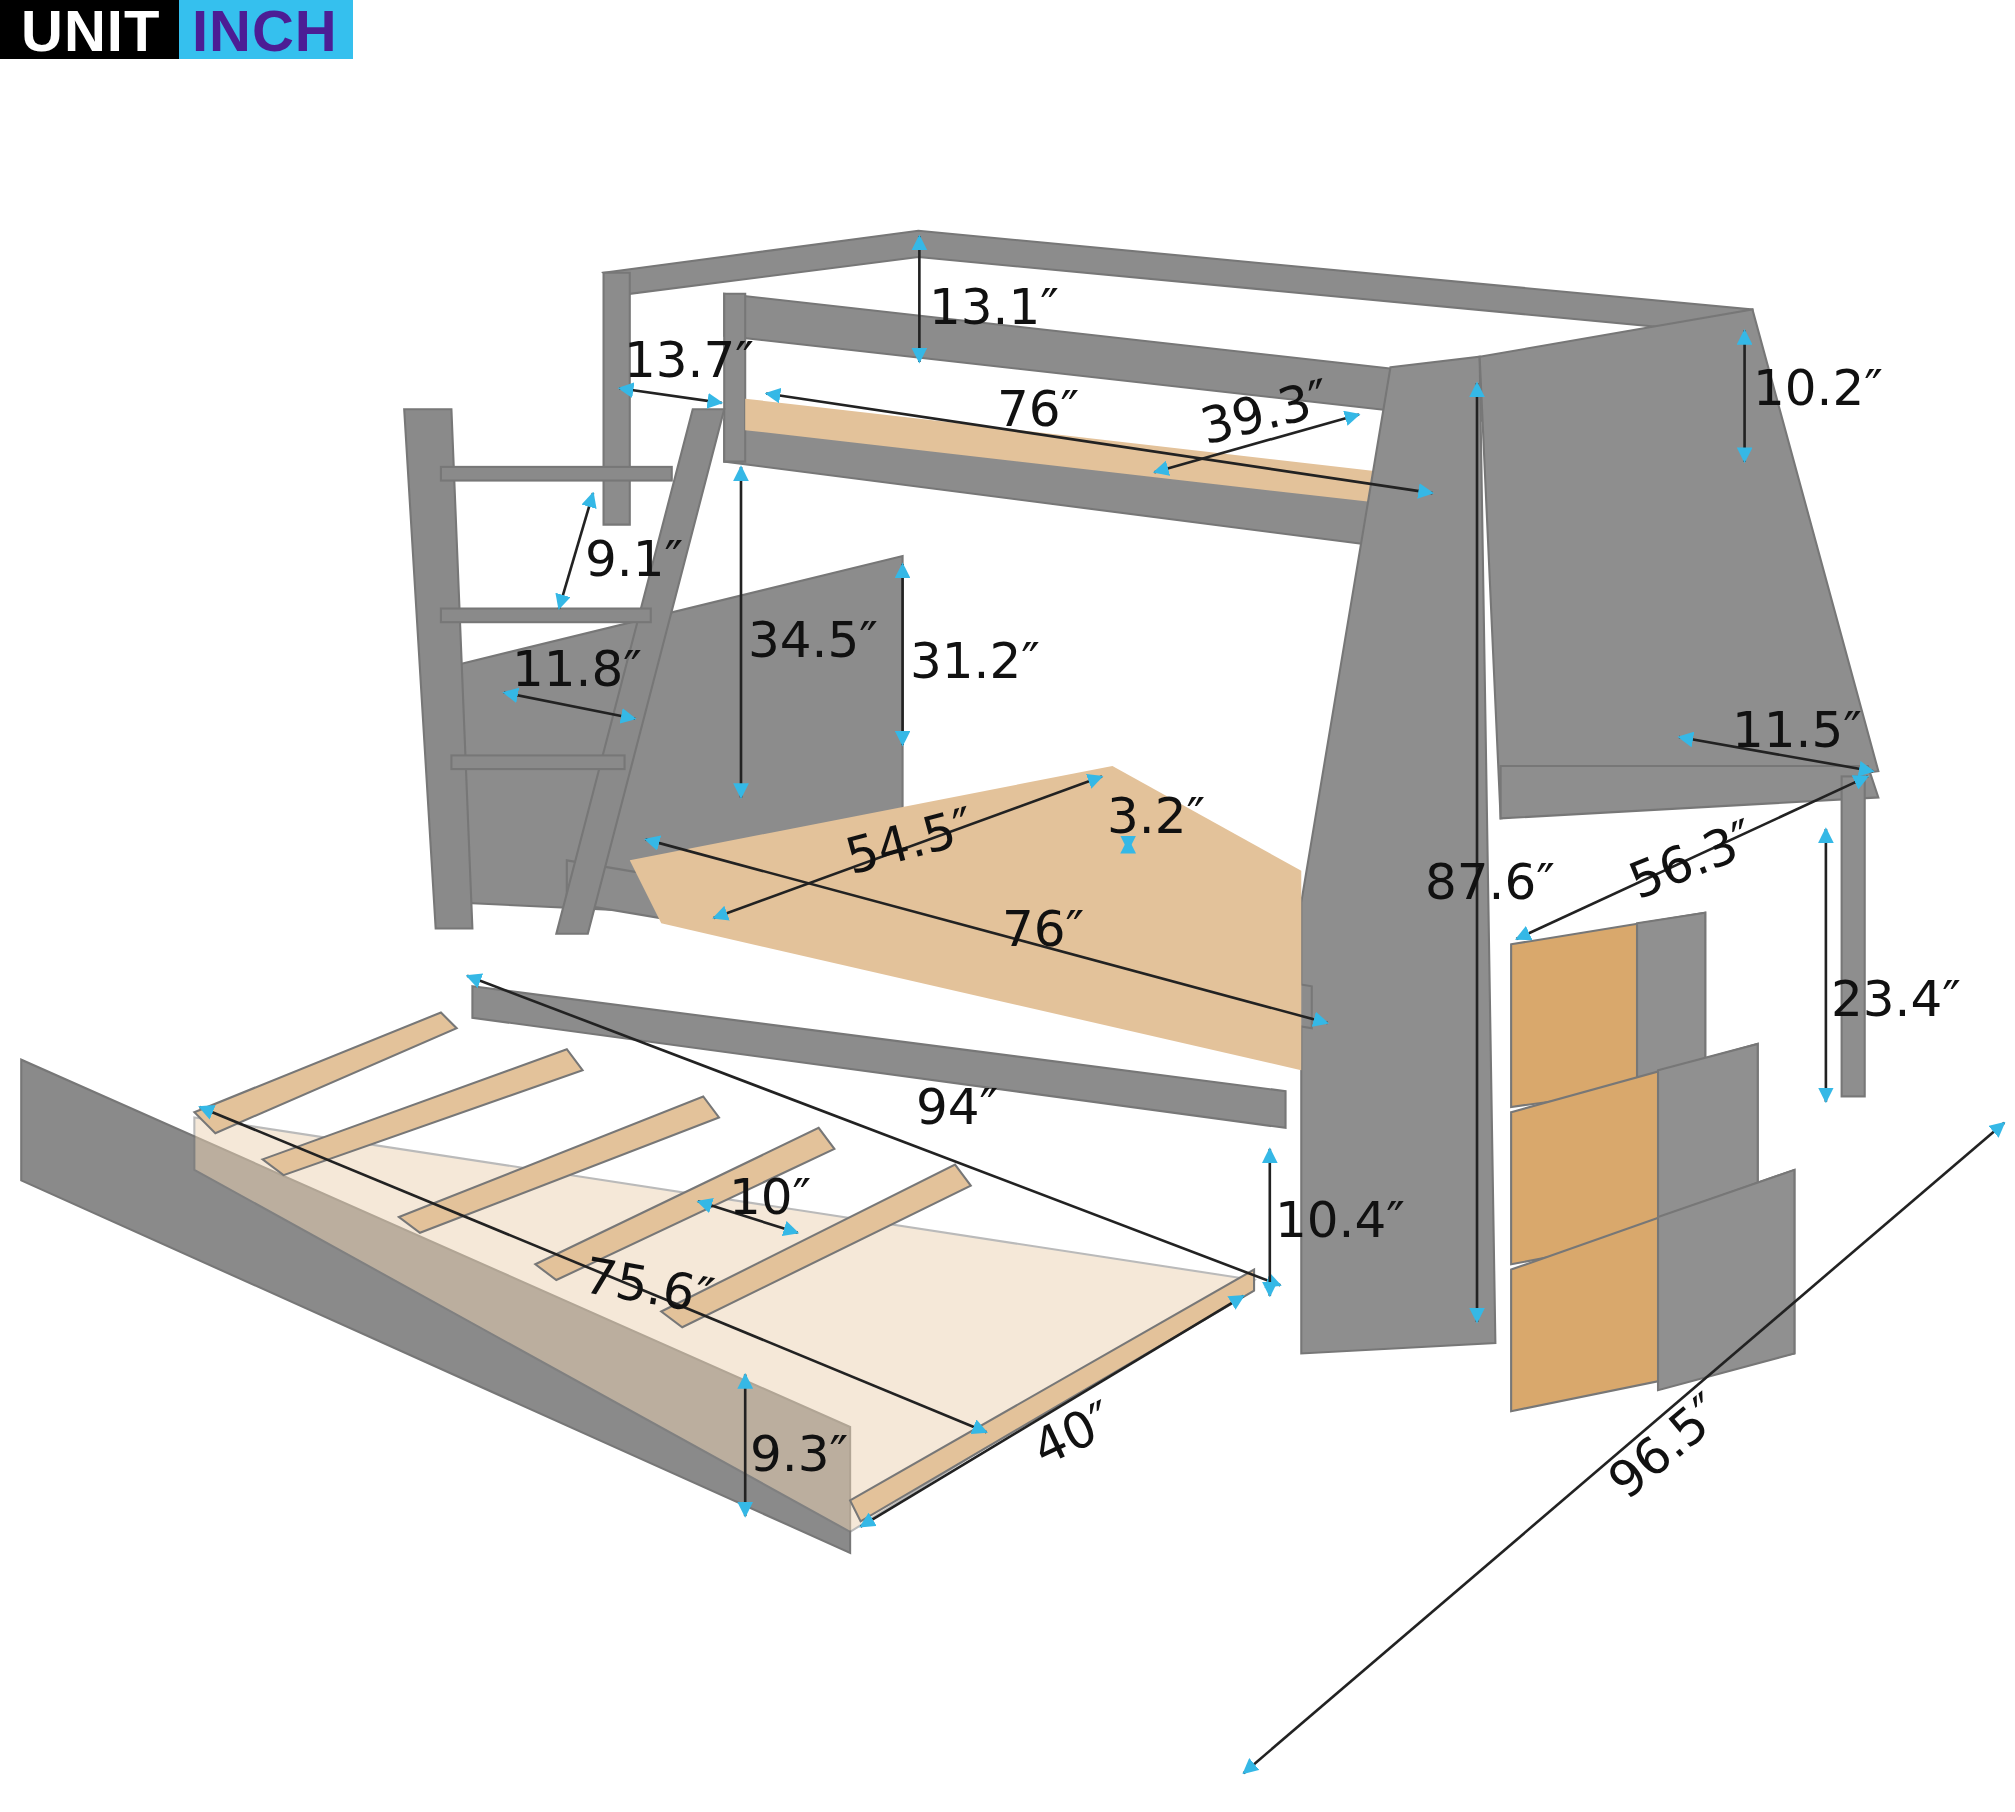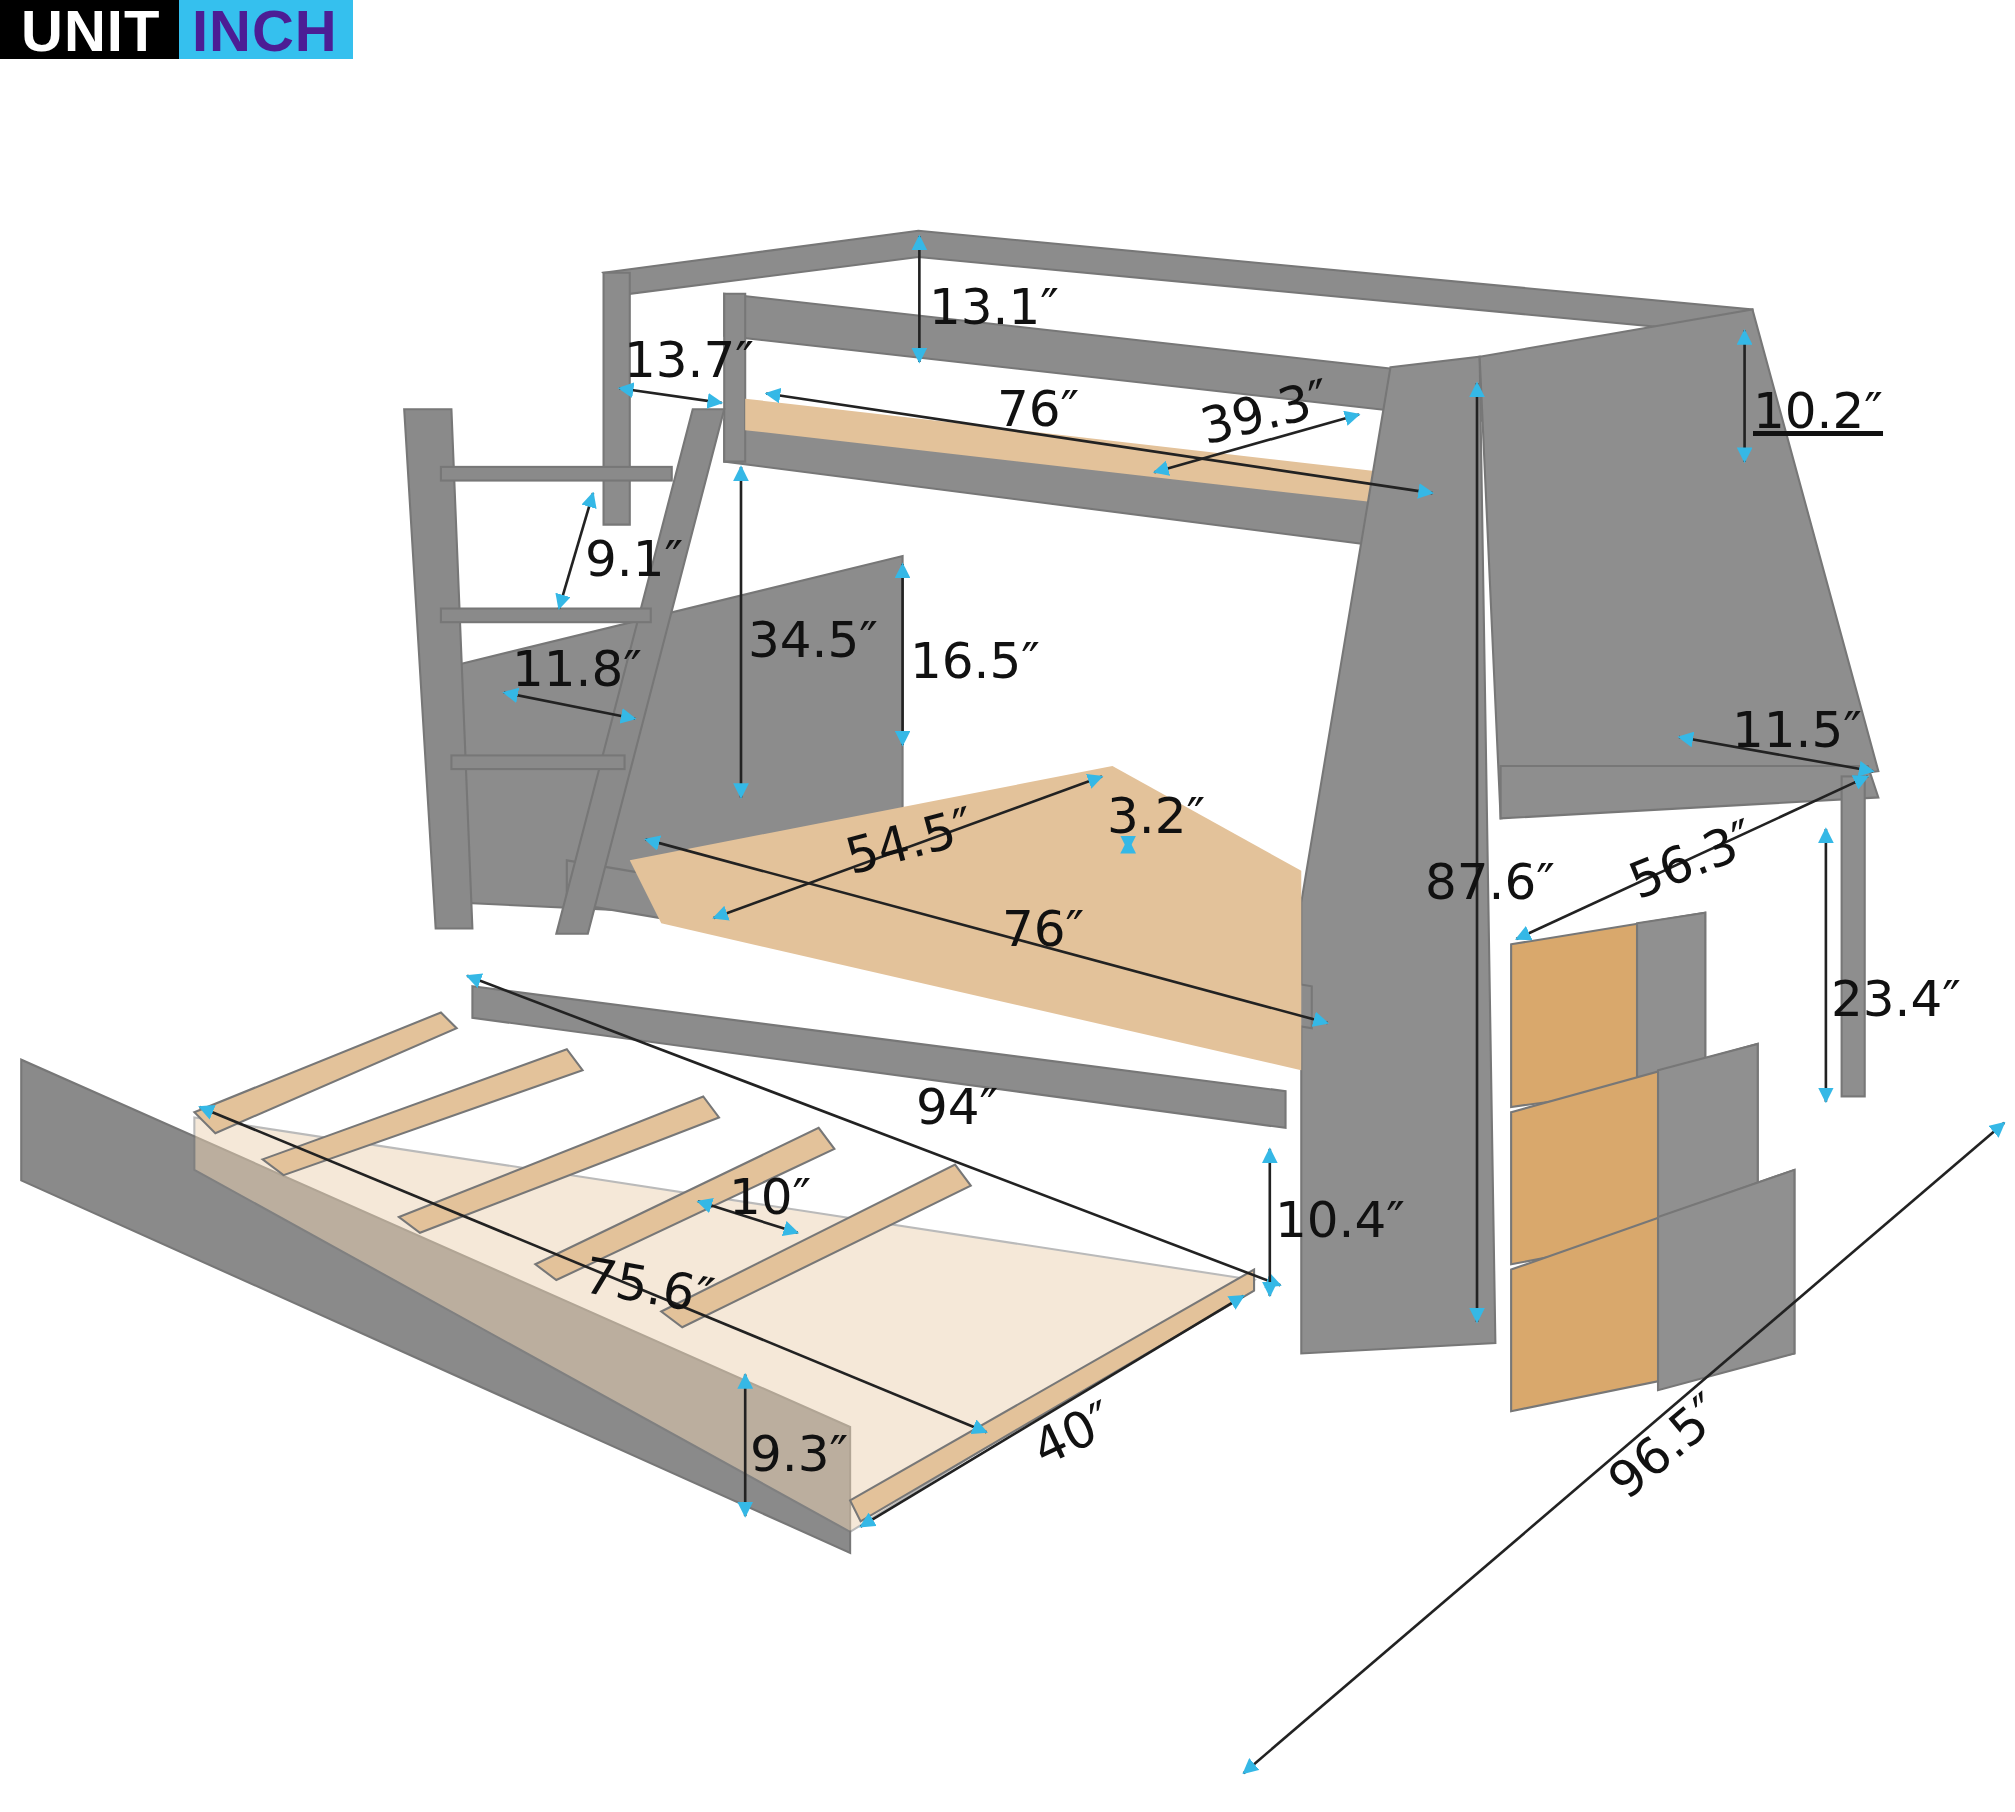--- a/index.html
+++ b/index.html
@@ -106,25 +106,25 @@
     <line x1="1420" y1="2620" x2="1420" y2="2890"></line>
     <line x1="1640" y1="2910" x2="2370" y2="2470"></line>
     <line x1="2370" y1="3380" x2="3820" y2="2140"></line>
   </g>
 </svg>
 
 <div class="dim" style="left:929px; top:278px;">13.1″</div>
 <div class="dim" style="left:624px; top:331px;">13.7″</div>
 <div class="dim" style="left:997px; top:380px;">76″</div>
 <div class="dim" style="left:1202px; top:399px; transform:rotate(-14deg);">39.3″</div>
-<div class="dim" style="left:1753px; top:382px;text-decoration:underline;">10.2″</div>
+<div class="dim" style="left:1753px; top:359px;">10.2″</div>
 <div class="dim" style="left:585px; top:530px;">9.1″</div>
 <div class="dim" style="left:512px; top:640px;">11.8″</div>
 <div class="dim" style="left:748px; top:611px;">34.5″</div>
-<div class="dim" style="left:910px; top:632px;">16.5″</div>
+<div class="dim" style="left:910px; top:632px;">31.2″</div>
 <div class="dim" style="left:1732px; top:701px;">11.5″</div>
 <div class="dim" style="left:847px; top:829px; transform:rotate(-15deg);">54.5″</div>
 <div class="dim" style="left:1107px; top:787px;">3.2″</div>
 <div class="dim" style="left:1002px; top:900px;">76″</div>
 <div class="dim" style="left:1425px; top:853px;">87.6″</div>
 <div class="dim" style="left:1632px; top:855px; transform:rotate(-22deg);">56.3″</div>
 <div class="dim" style="left:1831px; top:934px;margin-top:36px;">23.4″</div>
 <div class="dim" style="left:916px; top:1078px;">94″</div>
 <div class="dim" style="left:729px; top:1168px;">10″</div>
 <div class="dim" style="left:1275px; top:1191px;">10.4″</div>

